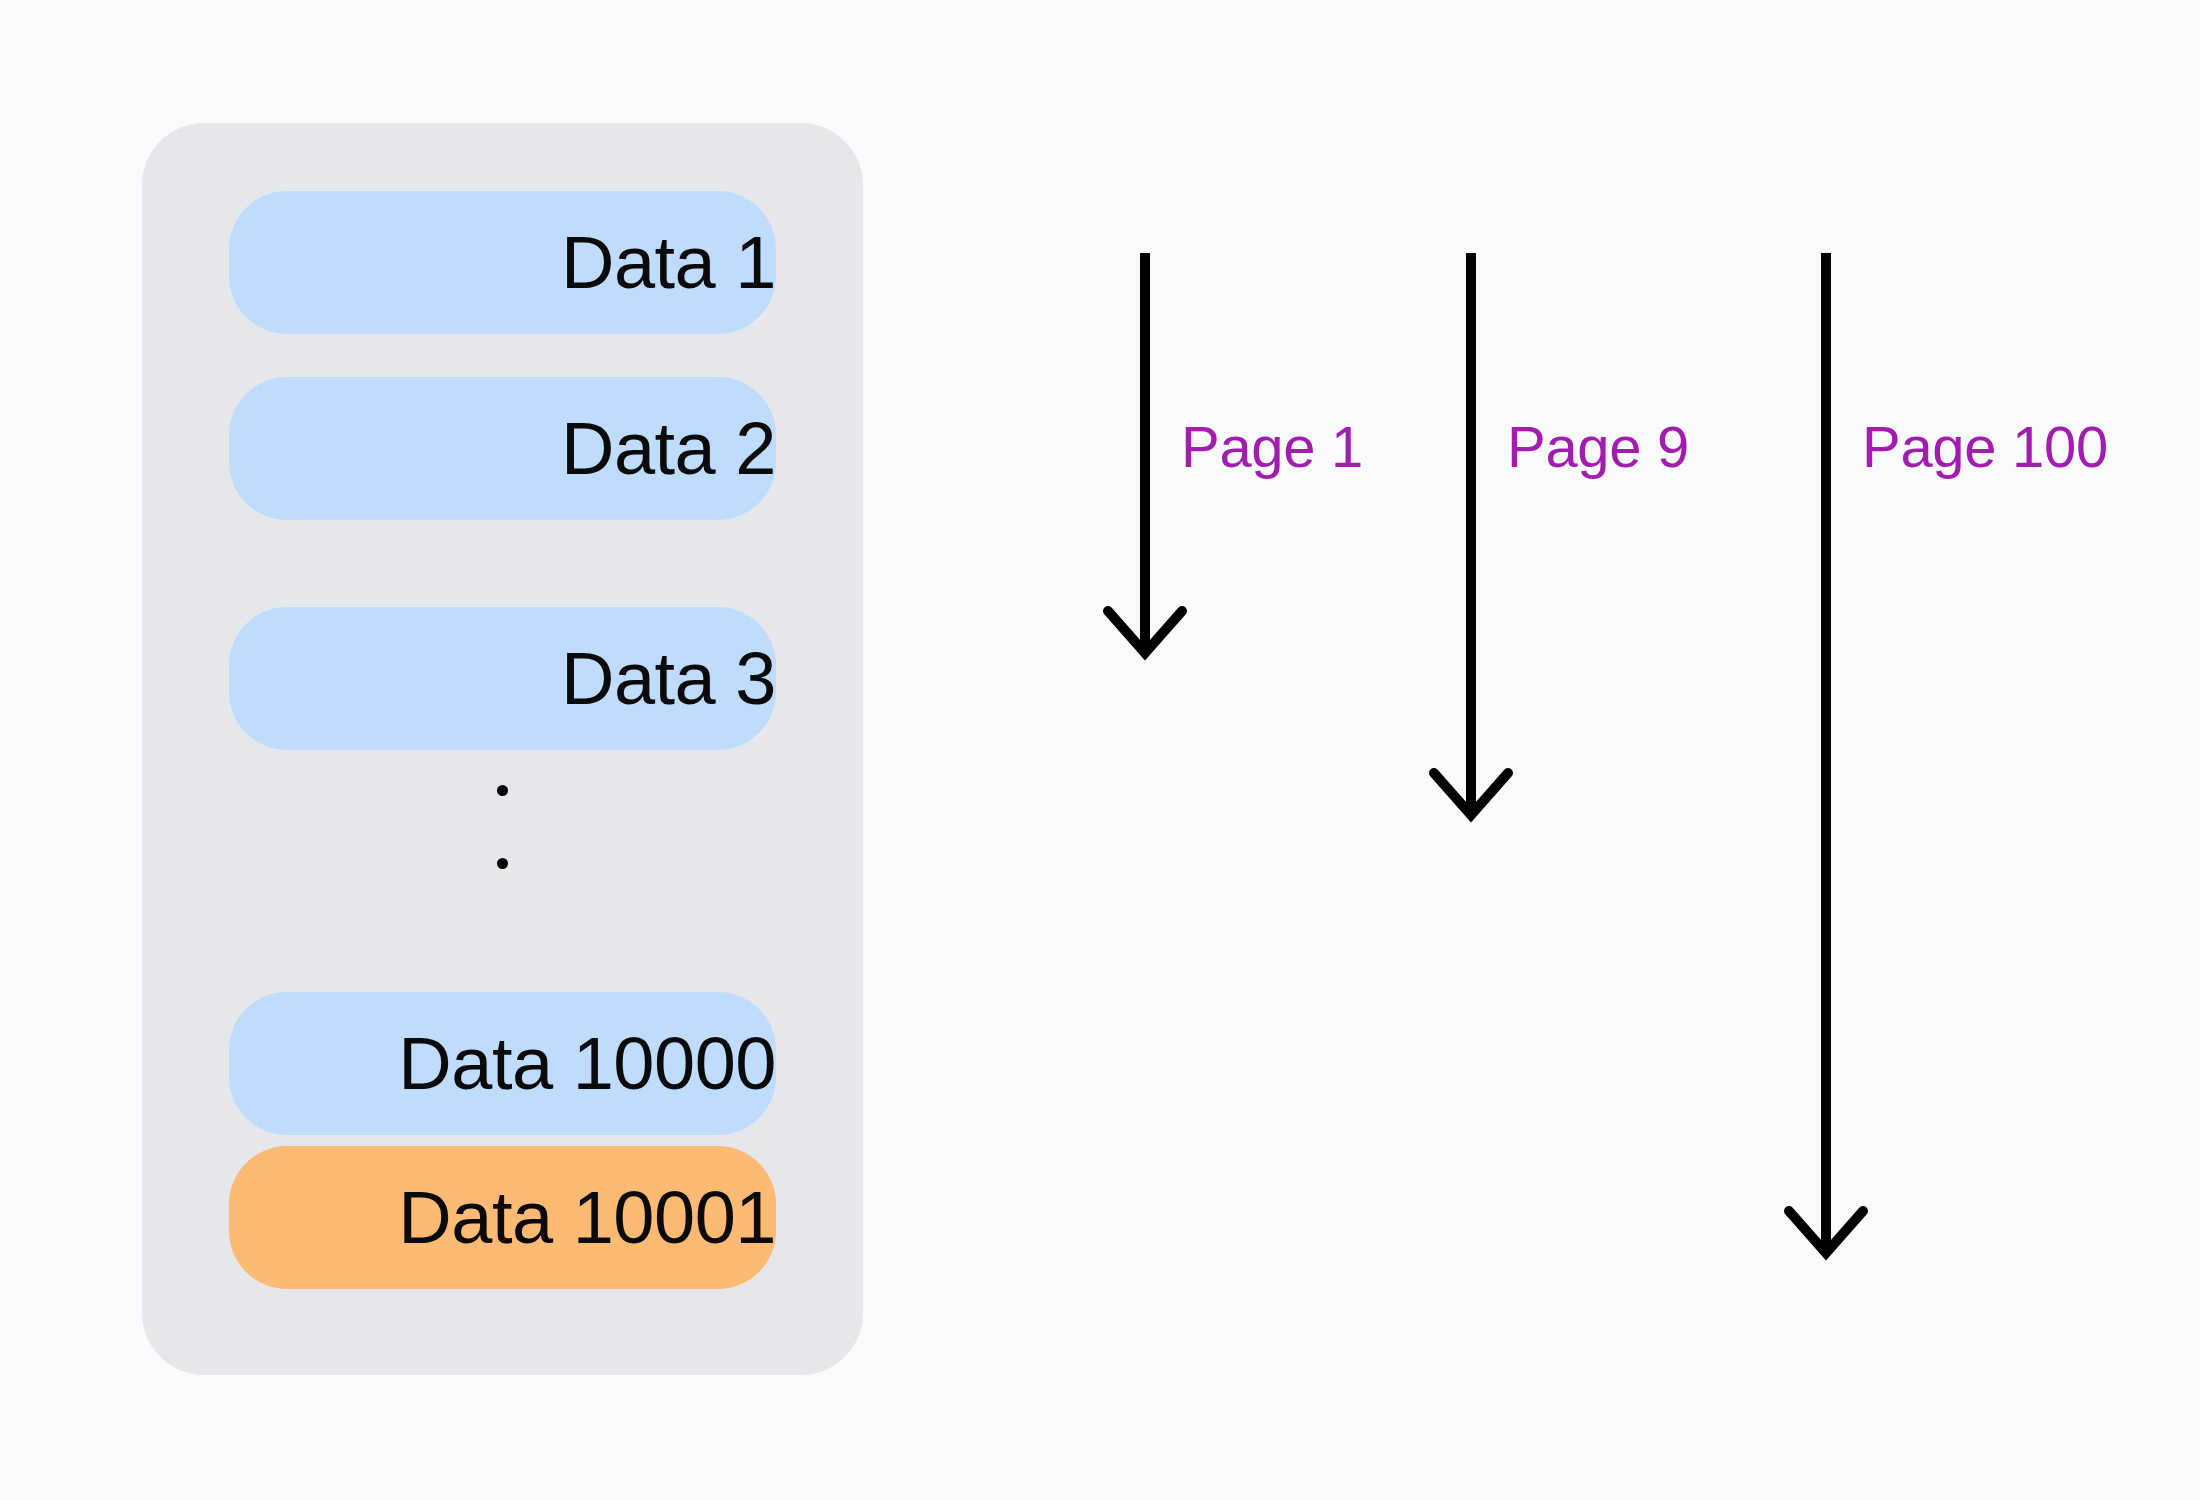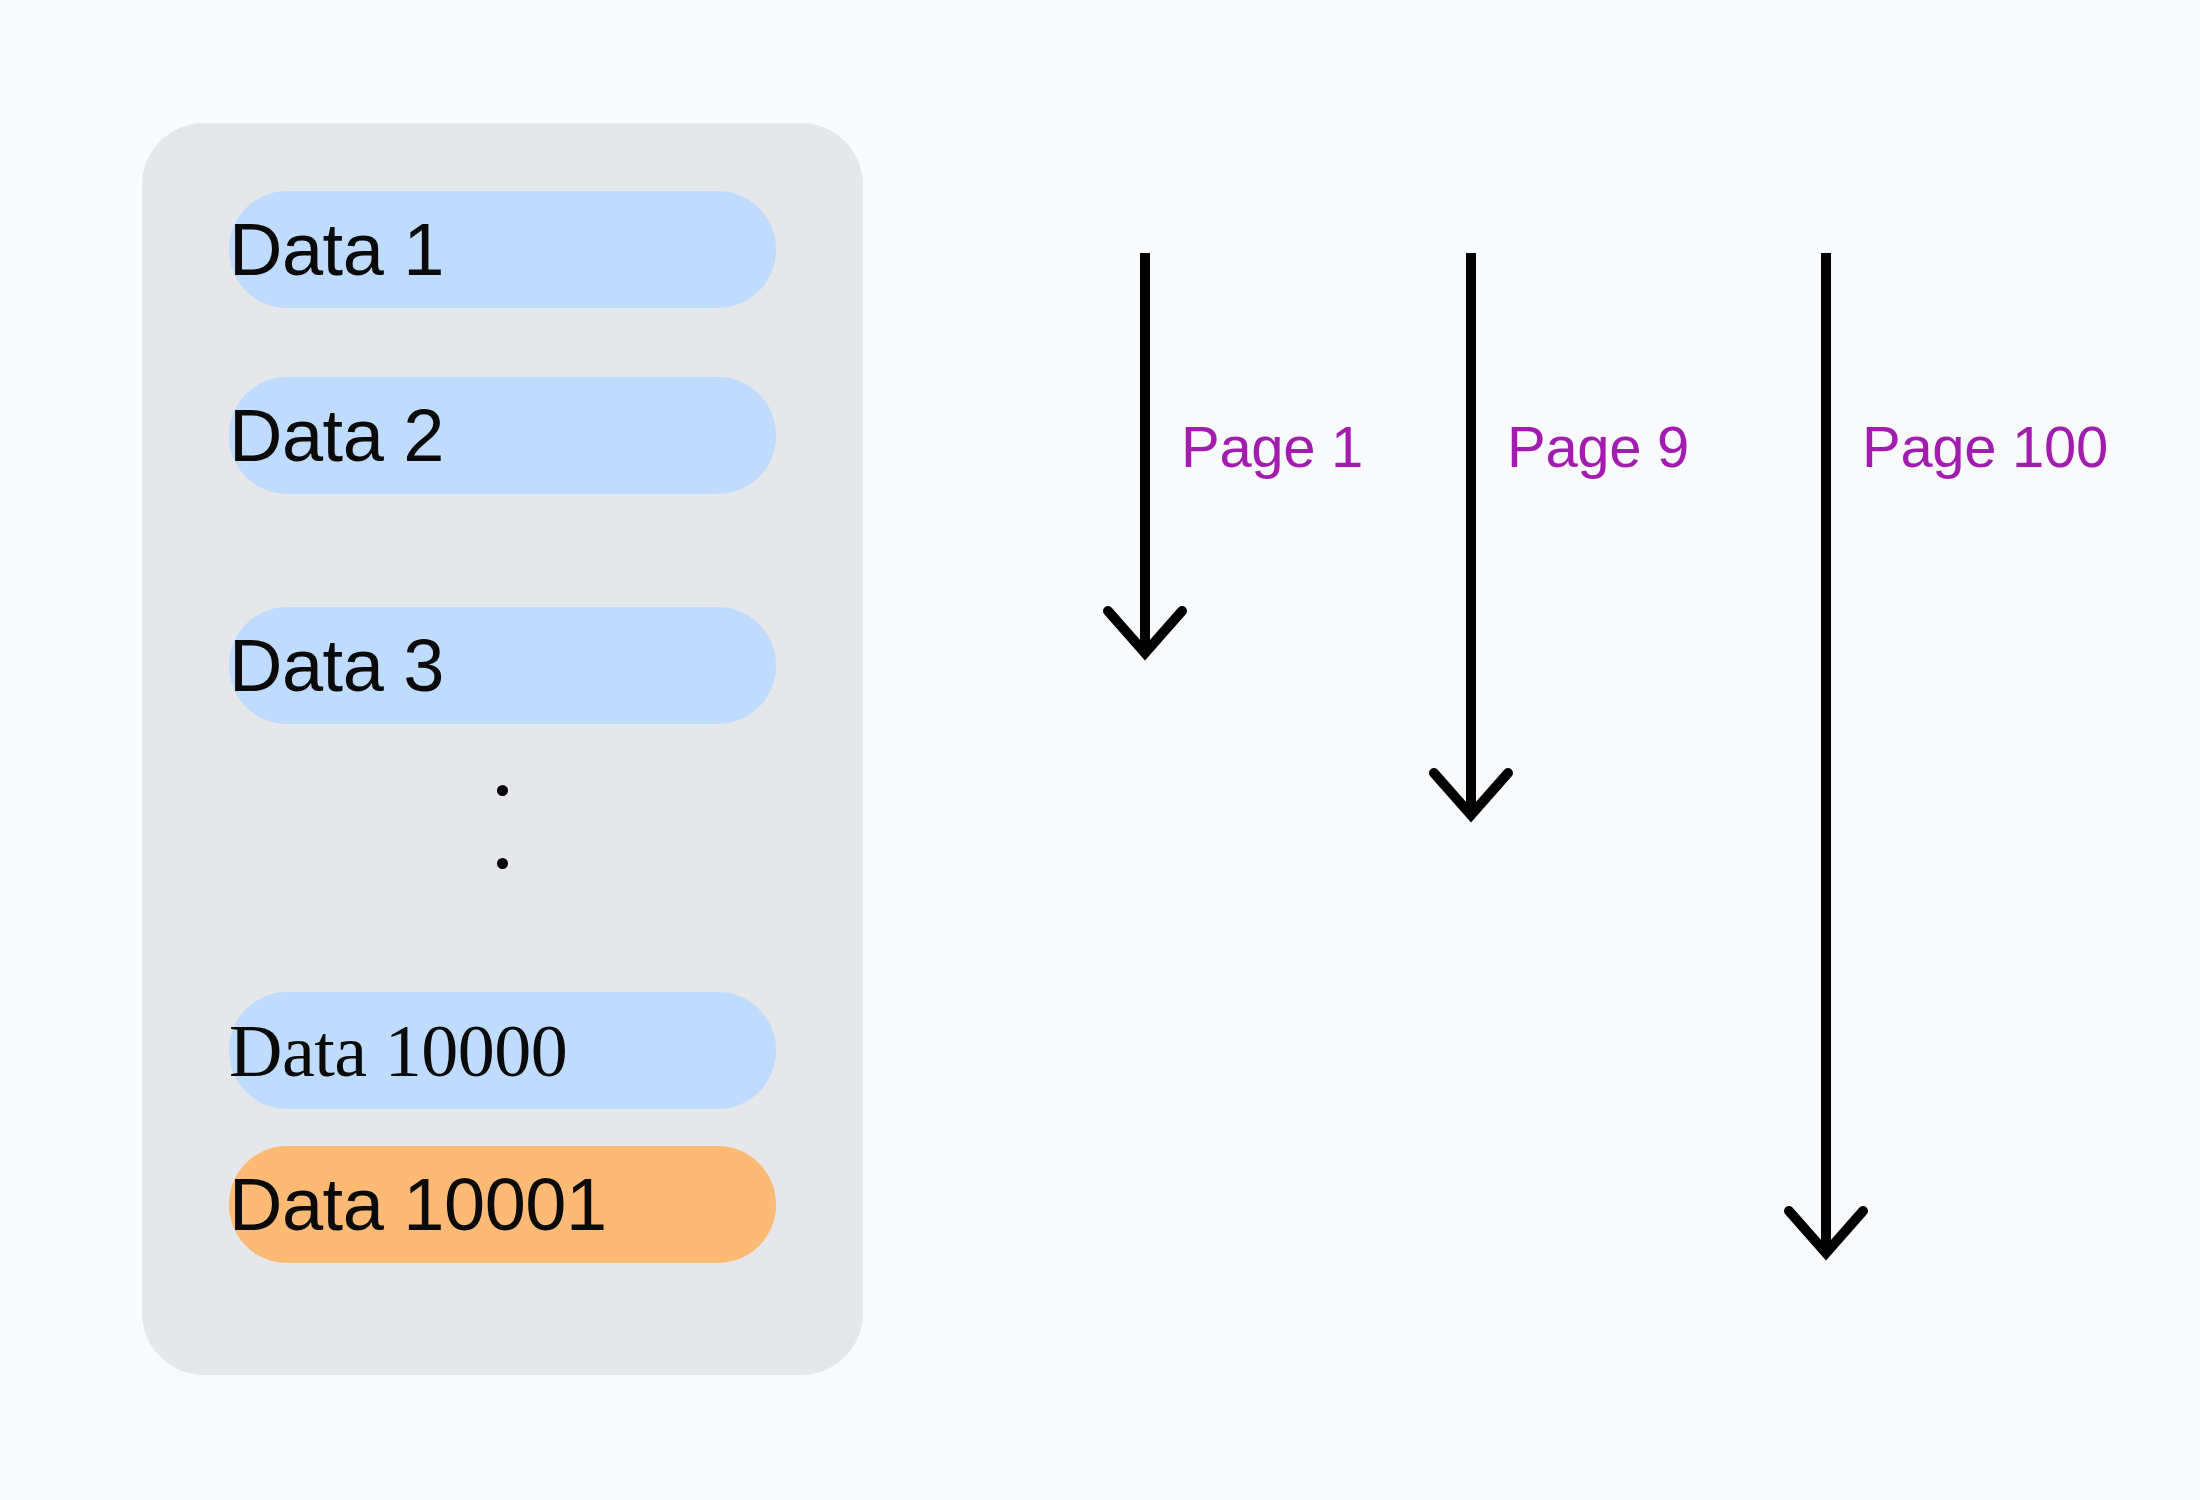--- a/index.html
+++ b/index.html
@@ -25,26 +25,26 @@
     width: 721px;
     height: 1252px;
     background: #E5E7EB;
     border-radius: 62px;
   }
 
   .pill {
     position: absolute;
     left: 87px;              
     width: 547px;            
-    height: 117px;
+    height: 143px;
     background: #BFDBFE;
     border-radius: 58px;
     display: flex;
     align-items: center;
-    justify-content: flex-start;
+    justify-content: flex-end;
   }
   .pill-label {
     font-size: 74px;
     line-height: 1;
     color: #0A0A0A;
     letter-spacing: -0.5px;
     white-space: nowrap;
   }
 
   .ellipsis-dots {
@@ -85,21 +85,21 @@
   <div class="pill" style="top: 68px; background: rgb(191, 219, 254);">
         <span class="pill-label" style="color: rgb(10, 10, 10);">Data 1</span>
       </div>
       <div class="pill" style="top: 254px; background: rgb(191, 219, 254);">
         <span class="pill-label" style="color: rgb(10, 10, 10);">Data 2</span>
       </div>
       <div class="pill" style="top: 440px; background: rgb(191, 219, 254); margin-top: 44px;">
         <span class="pill-label" style="color: rgb(10, 10, 10);">Data 3</span>
       </div>
       <div class="pill" style="top: 869px; background: rgb(191, 219, 254);">
-        <span class="pill-label" style="color: rgb(10, 10, 10); font-family: Liberation Serif, serif;">Data 10000</span>
+        <span class="pill-label" style="color: rgb(10, 10, 10);">Data 10000</span>
       </div>
       <div class="pill" style="top: 1023px; background: #fdba74;">
         <span class="pill-label" style="color: rgb(10, 10, 10);">Data 10001</span>
       </div>
       <div class="ellipsis-dots" style="top: 662px;">
         <div class="ellipsis-dot"></div>
         <div class="ellipsis-dot"></div>
       </div>
     </div>
 

